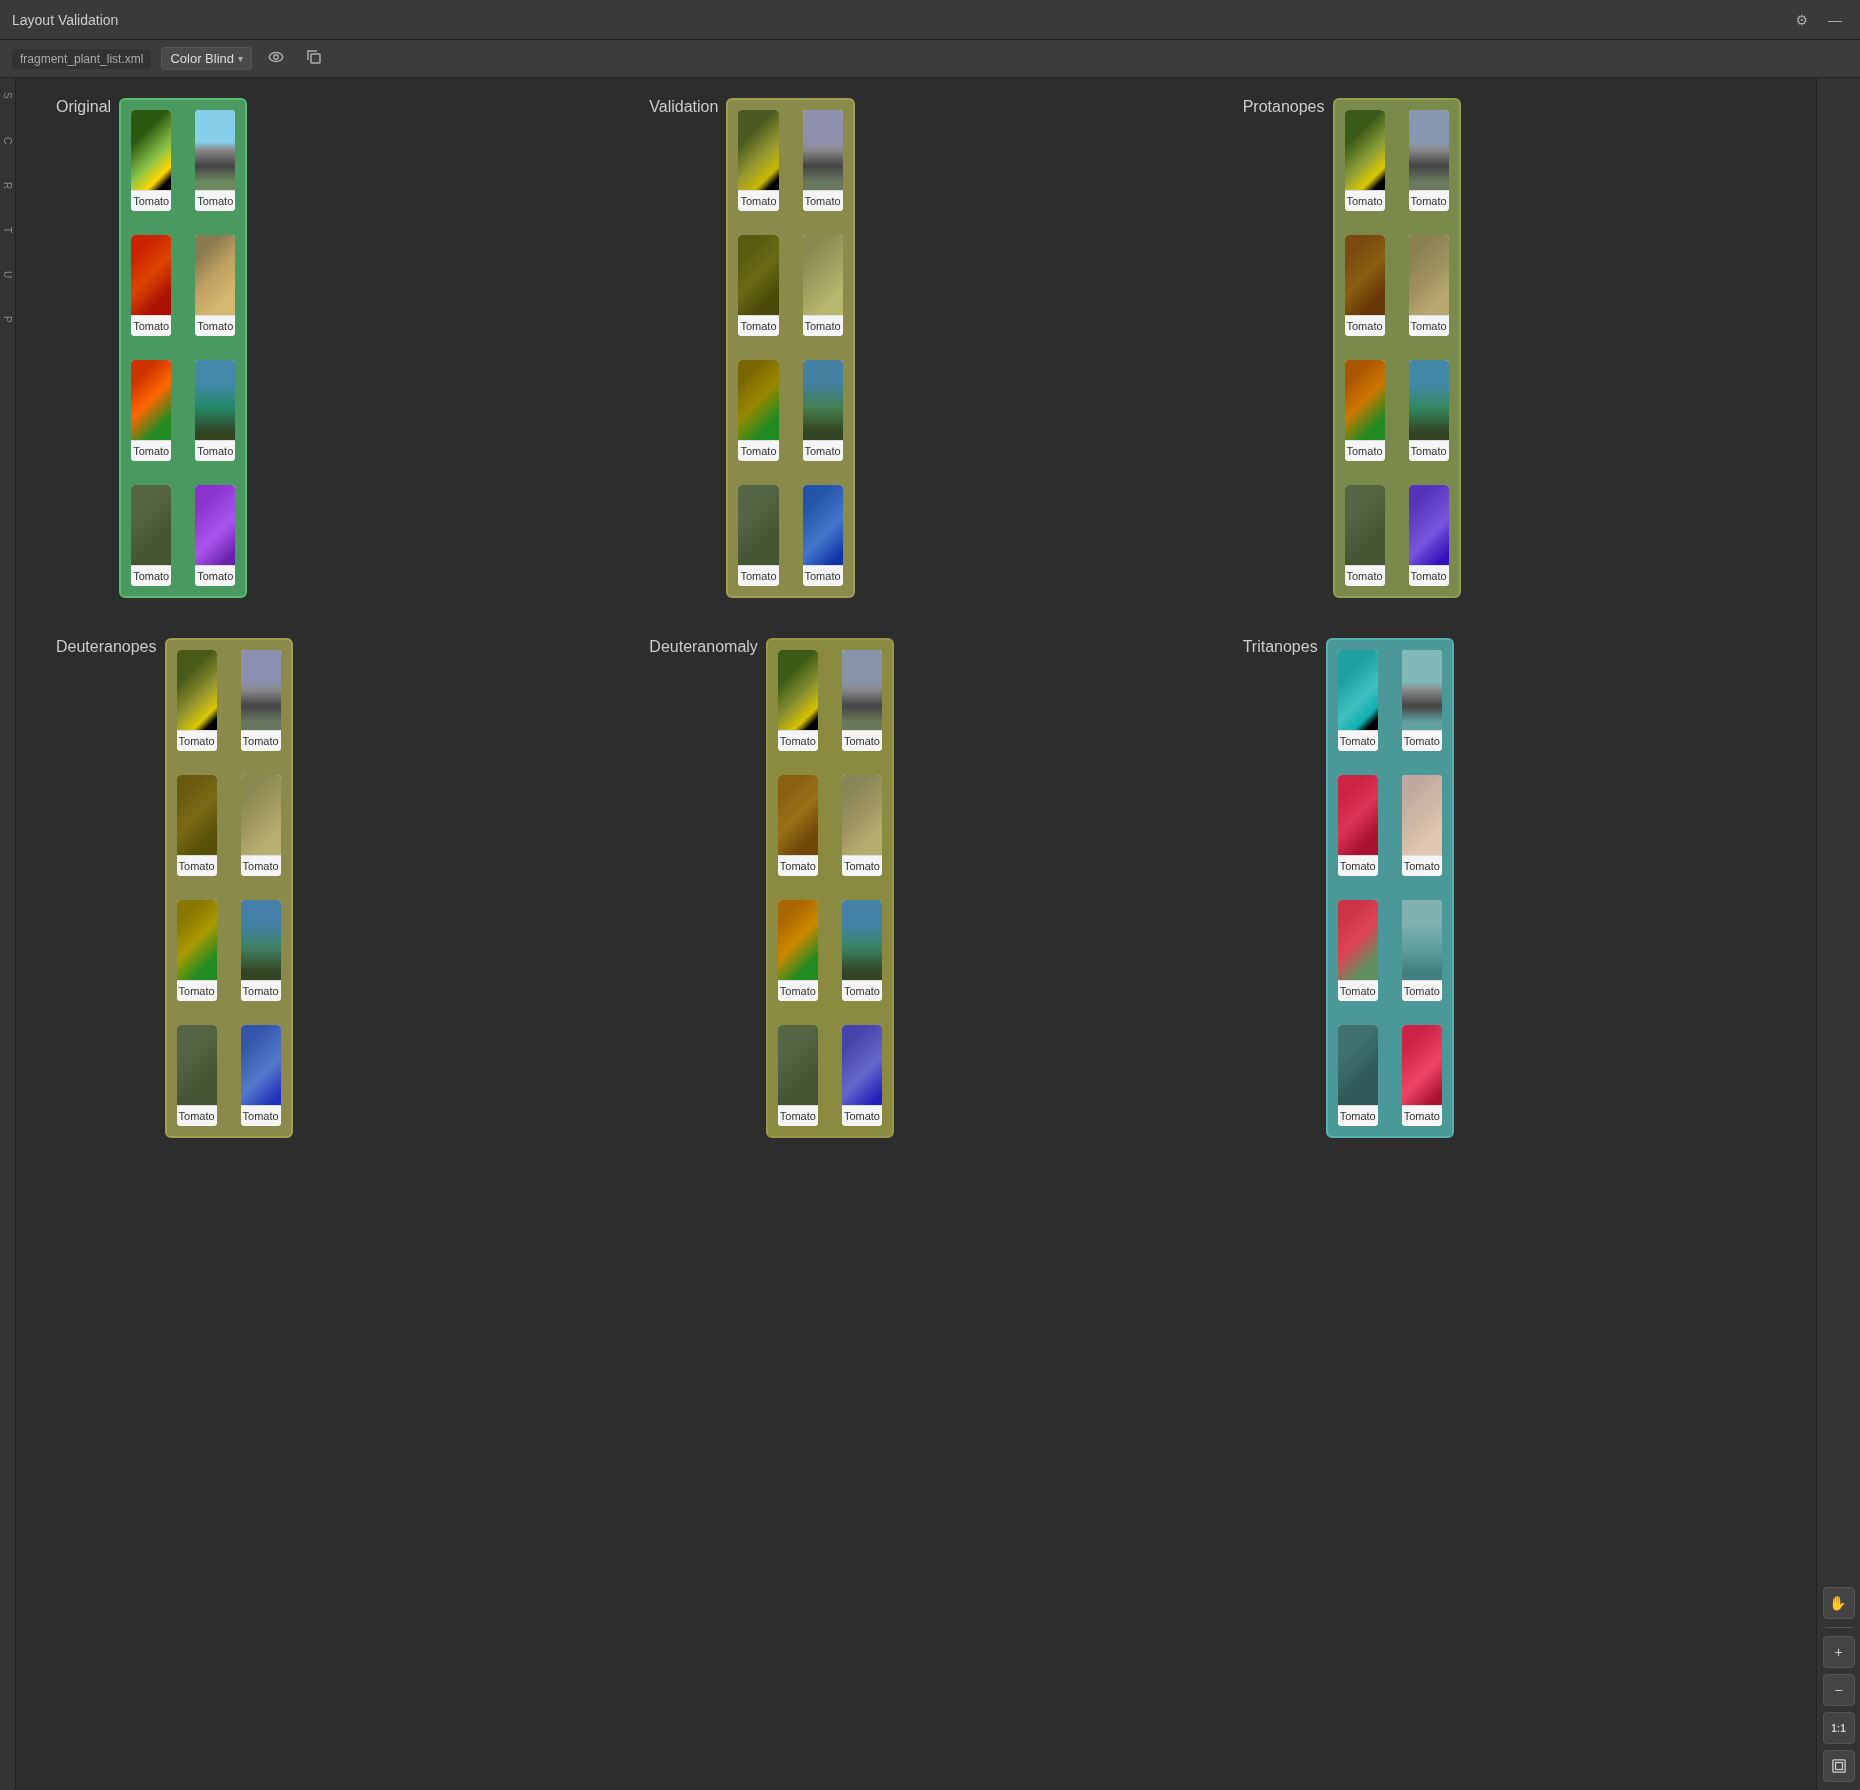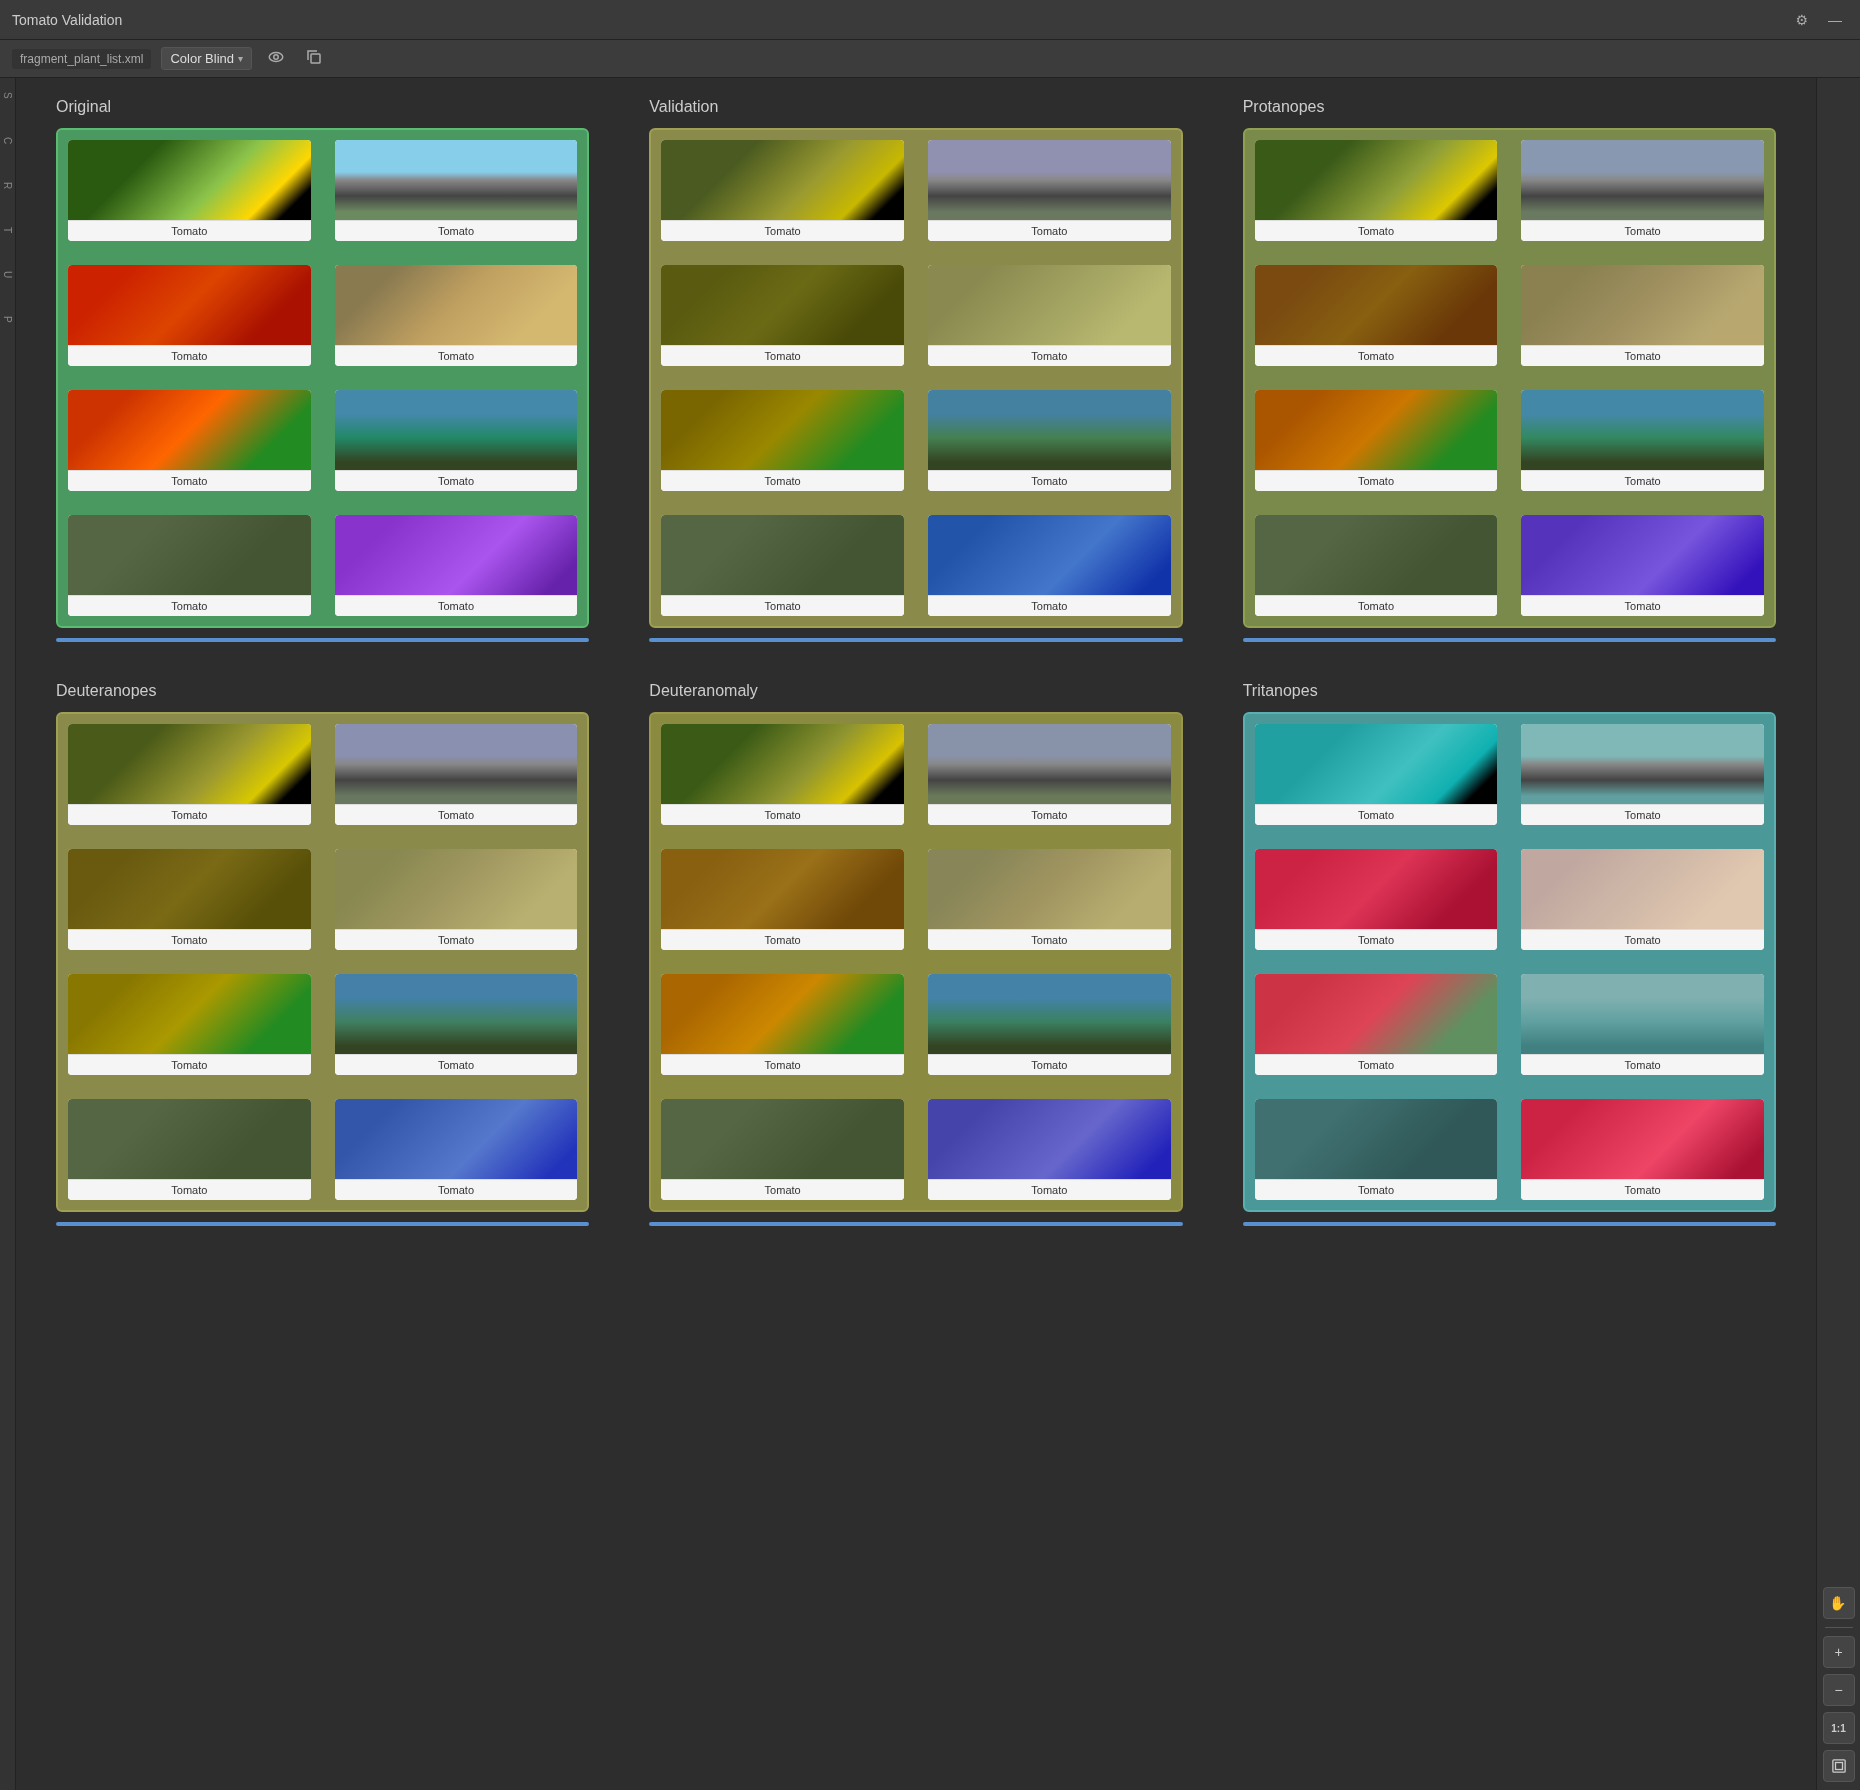--- a/index.html
+++ b/index.html
@@ -126,21 +126,20 @@
 
     
     .sections-grid {
       display: grid;
       grid-template-columns: repeat(3, 1fr);
       gap: 40px 60px;
     }
 
     .section {
       display: flex;
-      flex-direction: column;
       gap: 8px;
     }
 
     .section-title {
       font-size: 16px;
       color: #ccc;
       font-weight: 400;
       margin-bottom: 4px;
     }
 
@@ -318,21 +317,21 @@
       fill: none;
       stroke: currentColor;
       stroke-width: 2;
     }
   </style>
 </head>
 <body>
 
 <div class="title-bar">
   <div class="title-bar-left">
-    <span class="title-bar-title">Tomato Validation</span>
+    <span class="title-bar-title">Layout Validation</span>
   </div>
   <div class="title-bar-right">
     <button class="title-btn">⚙</button>
     <button class="title-btn">—</button>
   </div>
 </div>
 
 <div class="toolbar">
   <span class="toolbar-filename">fragment_plant_list.xml</span>
   <div class="toolbar-dropdown">

